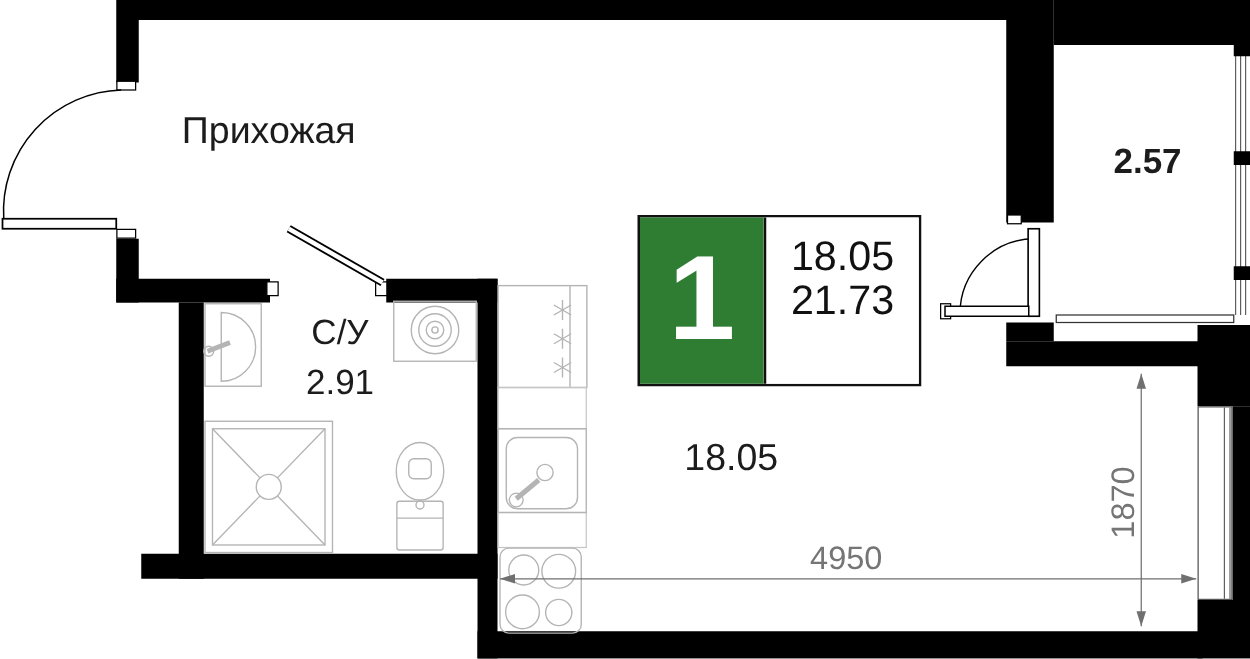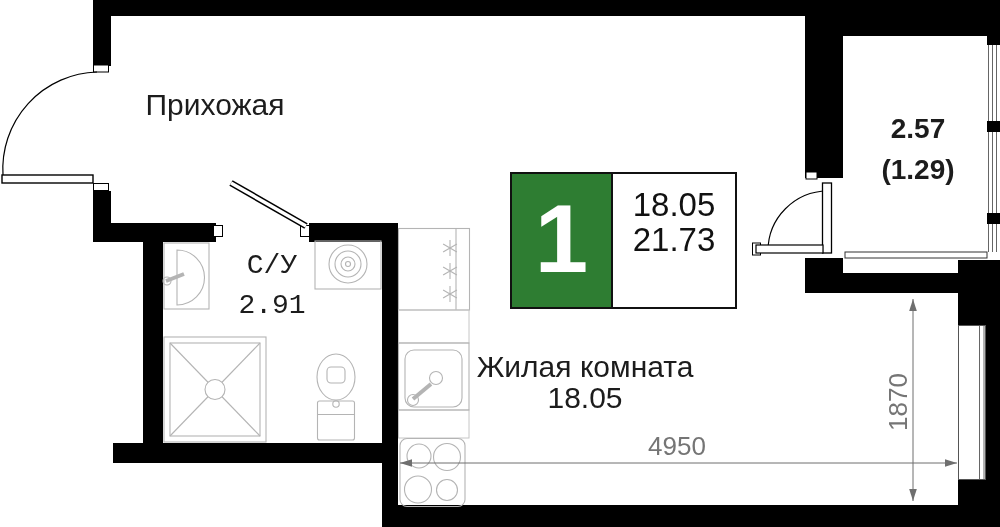--- a/index.html
+++ b/index.html
@@ -2,21 +2,21 @@
 <html><head>
 <meta charset="utf-8">
 <style>
   html,body{margin:0;padding:0;background:#fff;}
   #plan{position:relative;width:1000px;height:527px;background:#ffffff;overflow:hidden;
         font-family:"Liberation Sans",sans-serif;}
   #plan svg{position:absolute;left:0;top:0;}
   .lbl{position:absolute;text-align:center;color:#1c1c1c;}
   .room-name{font-size:30px;line-height:37px;text-align:center;}
   .lbl.hallway{left:110px;top:86px;width:210px;}
-  .lbl.bathroom{left:197px;top:246px;width:150px;font-size:28px;line-height:40px;font-family:Liberation Mono, monospace;}
+  .lbl.bathroom{left:197px;top:246px;width:150px;font-size:28px;line-height:40px;}
   .lbl.living{left:435px;top:351px;width:300px;font-size:30px;line-height:31px;}
   .lbl.balcony{left:843px;top:108px;width:150px;font-size:28px;line-height:41px;font-weight:bold;}
   .dim{position:absolute;color:#757575;font-size:26px;line-height:28px;text-align:center;}
   .dim-h{left:597px;top:432px;width:160px;}
   .dim-v{left:838px;top:388px;width:120px;transform:rotate(-90deg);transform-origin:center;}
   .badge{position:absolute;left:510px;top:172px;display:flex;border:2px solid #111;background:#fff;}
   .badge-green{width:99px;height:133px;background:#2E7D32;color:#fff;font-weight:bold;
                font-size:96px;line-height:130px;text-align:center;}
   .badge-areas{width:124px;height:133px;border-left:2px solid #111;box-sizing:border-box;
                padding-top:13px;background:#fff;}
@@ -174,27 +174,25 @@
   <div class="lbl hallway room-name">
     <div>Прихожая</div>
   </div>
 
   <div class="lbl bathroom">
     <div>С/У</div>
     <div>2.91</div>
   </div>
 
   <div class="lbl living">
-    <div>Жилая комната</div>
     <div>18.05</div>
   </div>
 
   <div class="lbl balcony">
     <div>2.57</div>
-    <div>(1.29)</div>
   </div>
 
   <div class="badge">
     <div class="badge-green">1</div>
     <div class="badge-areas">
       <div>18.05</div>
       <div>21.73</div>
     </div>
   </div>
 

